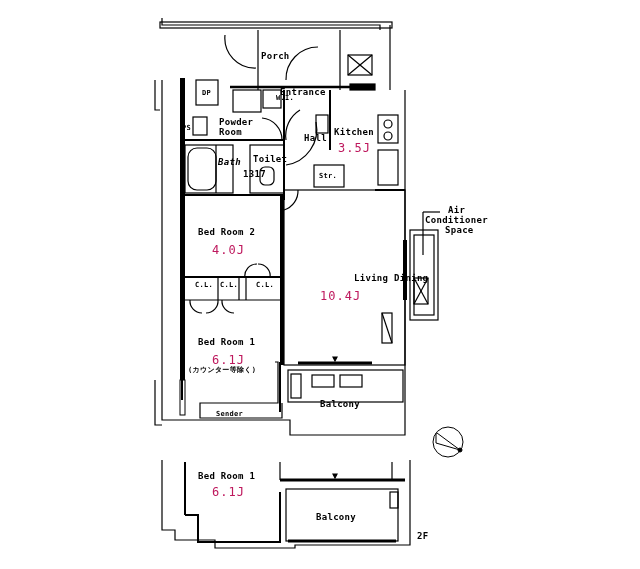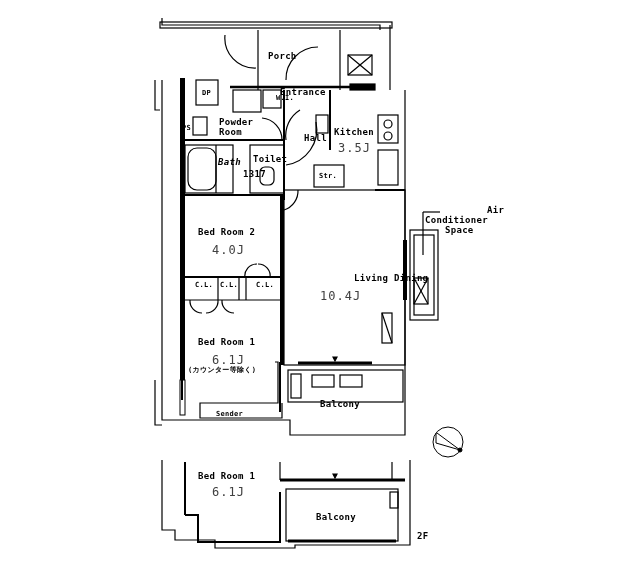--- a/index.html
+++ b/index.html
@@ -1,20 +1,20 @@
 <!DOCTYPE html>
 <html><head>
 <meta charset="utf-8">
 <style>
   html, body { margin: 0; padding: 0; background: #ffffff; }
   body { width: 640px; height: 569px; position: relative; overflow: hidden;
          font-family: "DejaVu Sans Mono", monospace; }
   svg { position: absolute; left: 0; top: 0; }
   .lbl { position: absolute; font-family: "DejaVu Sans Mono", monospace; font-size: 9px; color: #000; white-space: nowrap; line-height: 1; font-weight: bold; letter-spacing: 0.3px; }
-  .area { position: absolute; font-family: "DejaVu Sans Mono", monospace; font-size: 12px; color: #404040; white-space: nowrap; line-height: 1; letter-spacing: 1px; }
+  .area { position: absolute; font-family: "DejaVu Sans Mono", monospace; font-size: 12px; color: #be185d; white-space: nowrap; line-height: 1; letter-spacing: 1px; }
   .small { font-size: 7px; }
 </style>
 </head>
 <body>
 
 <svg width="640" height="569" viewBox="0 0 640 569">
   <g fill="none" stroke="#000" stroke-width="1.2">
 
     <polyline points="162,18 162,25 380,25 380,30"></polyline>
     <line x1="390" y1="25" x2="390" y2="90"></line>
@@ -120,21 +120,21 @@
 
   <g fill="none" stroke="#000" stroke-width="1">
     <circle cx="448" cy="442" r="15"></circle>
     <line x1="437" y1="433" x2="460" y2="450"></line>
     <line x1="436" y1="443" x2="460" y2="450"></line>
     <line x1="436" y1="433" x2="436" y2="443"></line>
     <circle cx="460" cy="450" r="2" fill="#000"></circle>
   </g>
 </svg>
 
-<div class="lbl" style="left:268px;top:52px;">Porch</div>
+<div class="lbl" style="left:261px;top:52px;">Porch</div>
 <div class="lbl" style="left:280px;top:88px;">Entrance</div>
 <div class="lbl small" style="left:202px;top:90px;">DP</div>
 <div class="lbl small" style="left:266px;top:95px;padding-left:10px;">W.I.</div>
 <div class="lbl" style="left:219px;top:118px;">Powder</div>
 <div class="lbl" style="left:219px;top:128px;">Room</div>
 <div class="lbl small" style="left:182px;top:125px;">PS</div>
 <div class="lbl" style="left:288px;top:134px;padding-left:16px;">Hall</div>
 <div class="lbl" style="left:334px;top:128px;">Kitchen</div>
 <div class="area" style="left:338px;top:142px;">3.5J</div>
 <div class="lbl" style="left:218px;top:158px;font-style:italic;">Bath</div>
@@ -151,20 +151,20 @@
 <div class="lbl" style="left:324px;top:274px;margin-left:30px;">Living Dining</div>
 <div class="area" style="left:320px;top:290px;">10.4J</div>
 
 <div class="lbl" style="left:198px;top:338px;">Bed Room 1</div>
 <div class="area" style="left:212px;top:354px;">6.1J</div>
 <div class="lbl small" style="left:188px;top:367px;">(カウンター等除く)</div>
 
 <div class="lbl" style="left:320px;top:400px;">Balcony</div>
 <div class="lbl small" style="left:216px;top:411px;">Sender</div>
 
-<div class="lbl" style="left:448px;top:206px;margin-left:39px;">Air</div>
+<div class="lbl" style="left:448px;top:206px;">Air</div>
 <div class="lbl" style="left:425px;top:216px;">Conditioner</div>
 <div class="lbl" style="left:445px;top:226px;">Space</div>
 
 <div class="lbl" style="left:198px;top:472px;">Bed Room 1</div>
 <div class="area" style="left:212px;top:486px;">6.1J</div>
 <div class="lbl" style="left:316px;top:513px;">Balcony</div>
 <div class="lbl" style="left:417px;top:532px;">2F</div>
 
 </body></html>

